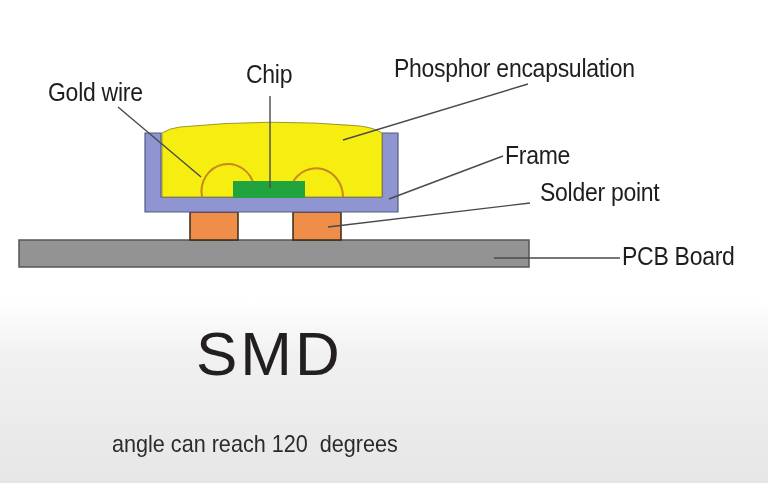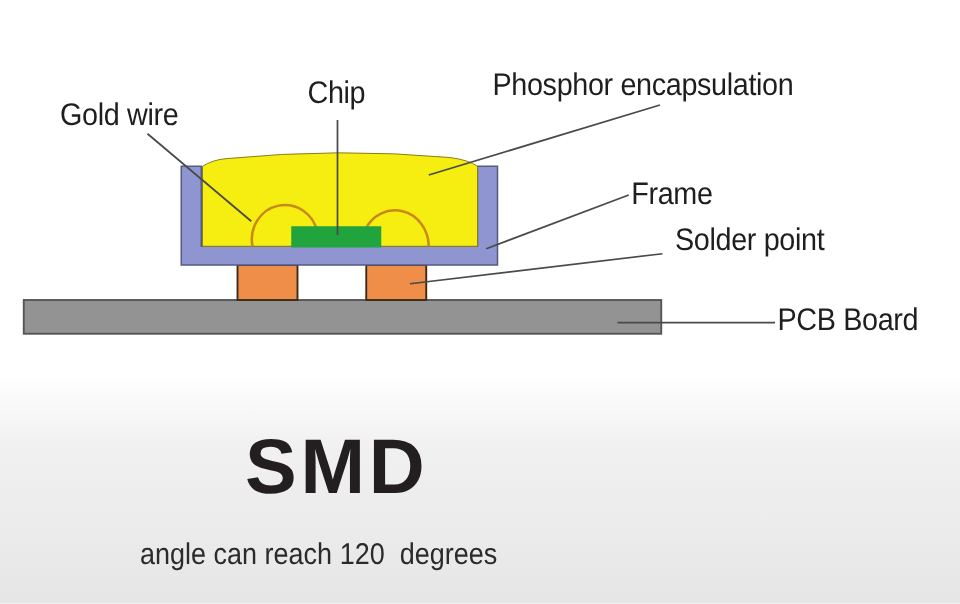--- a/index.html
+++ b/index.html
@@ -1,21 +1,21 @@
 <!DOCTYPE html>
 <html><head>
 <meta charset="utf-8">
 <style>
   html, body { margin:0; padding:0; }
   body { width:768px; height:483px; overflow:hidden; background:#ffffff; position:relative; font-family:"Liberation Sans", sans-serif; }
   .diagram { position:absolute; left:0; top:0; width:638px; height:300px; background:#ffffff; }
   .diagram svg { position:absolute; left:0; top:0; }
   .label { position:absolute; color:#1e1e1e; font-family:"Liberation Sans", sans-serif; font-size:25px; white-space:nowrap; letter-spacing:-0.3px; transform:scaleX(0.92); transform-origin:left top; }
   .bottom { position:absolute; left:0; top:300px; width:768px; height:183px; background:linear-gradient(#ffffff 0%, #f1f1f1 30%, #e6e6e6 100%); }
-  .title { position:absolute; left:196px; top:338px; font-family:"Liberation Sans", sans-serif; font-weight:bold; font-size:62px; color:#231f20; letter-spacing:3px; }
+  .title { position:absolute; left:196px; top:318px; font-family:"Liberation Sans", sans-serif; font-weight:normal; font-size:62px; color:#231f20; letter-spacing:3px; }
   .subtitle { position:absolute; left:112px; top:430px; font-family:"Liberation Sans", sans-serif; font-size:24px; color:#2b2b2b; transform:scaleX(0.9); transform-origin:left top; white-space:pre; }
 </style>
 </head>
 <body>
 
 <div class="diagram">
   <svg width="768" height="300" viewBox="0 0 768 300">
 
     <rect x="19" y="240" width="510" height="27" fill="#939393" stroke="#555" stroke-width="1.5"></rect>
 

